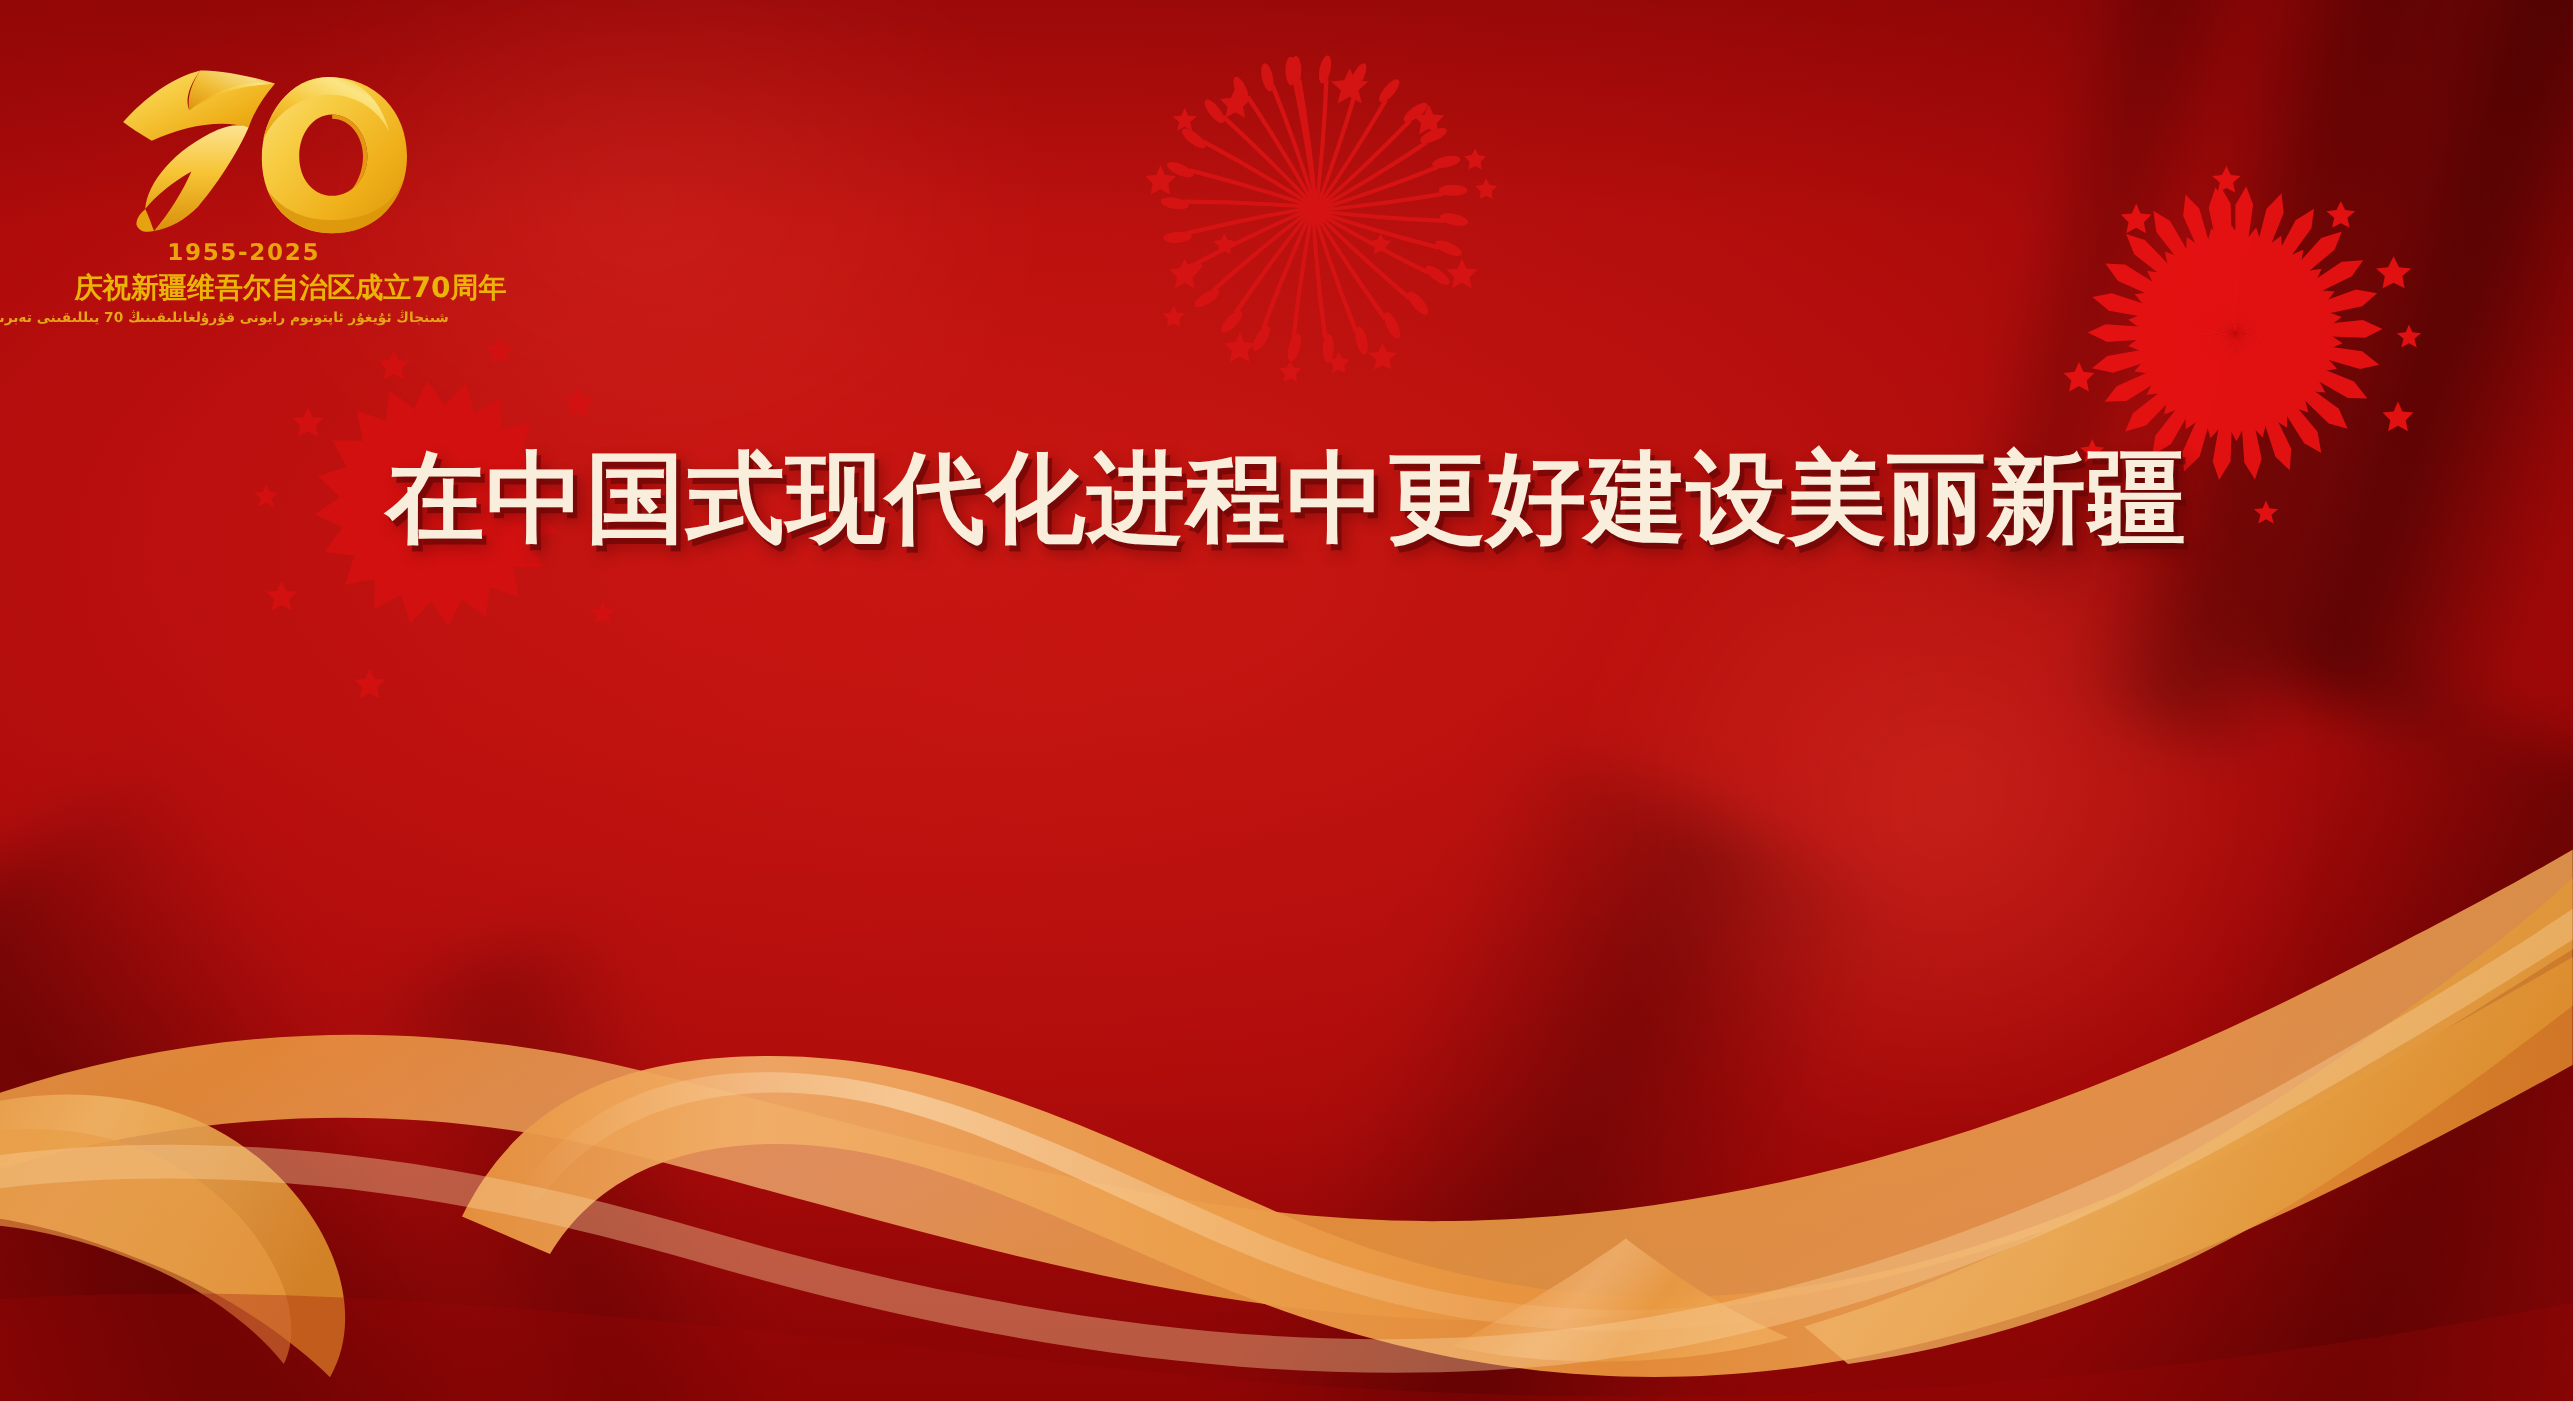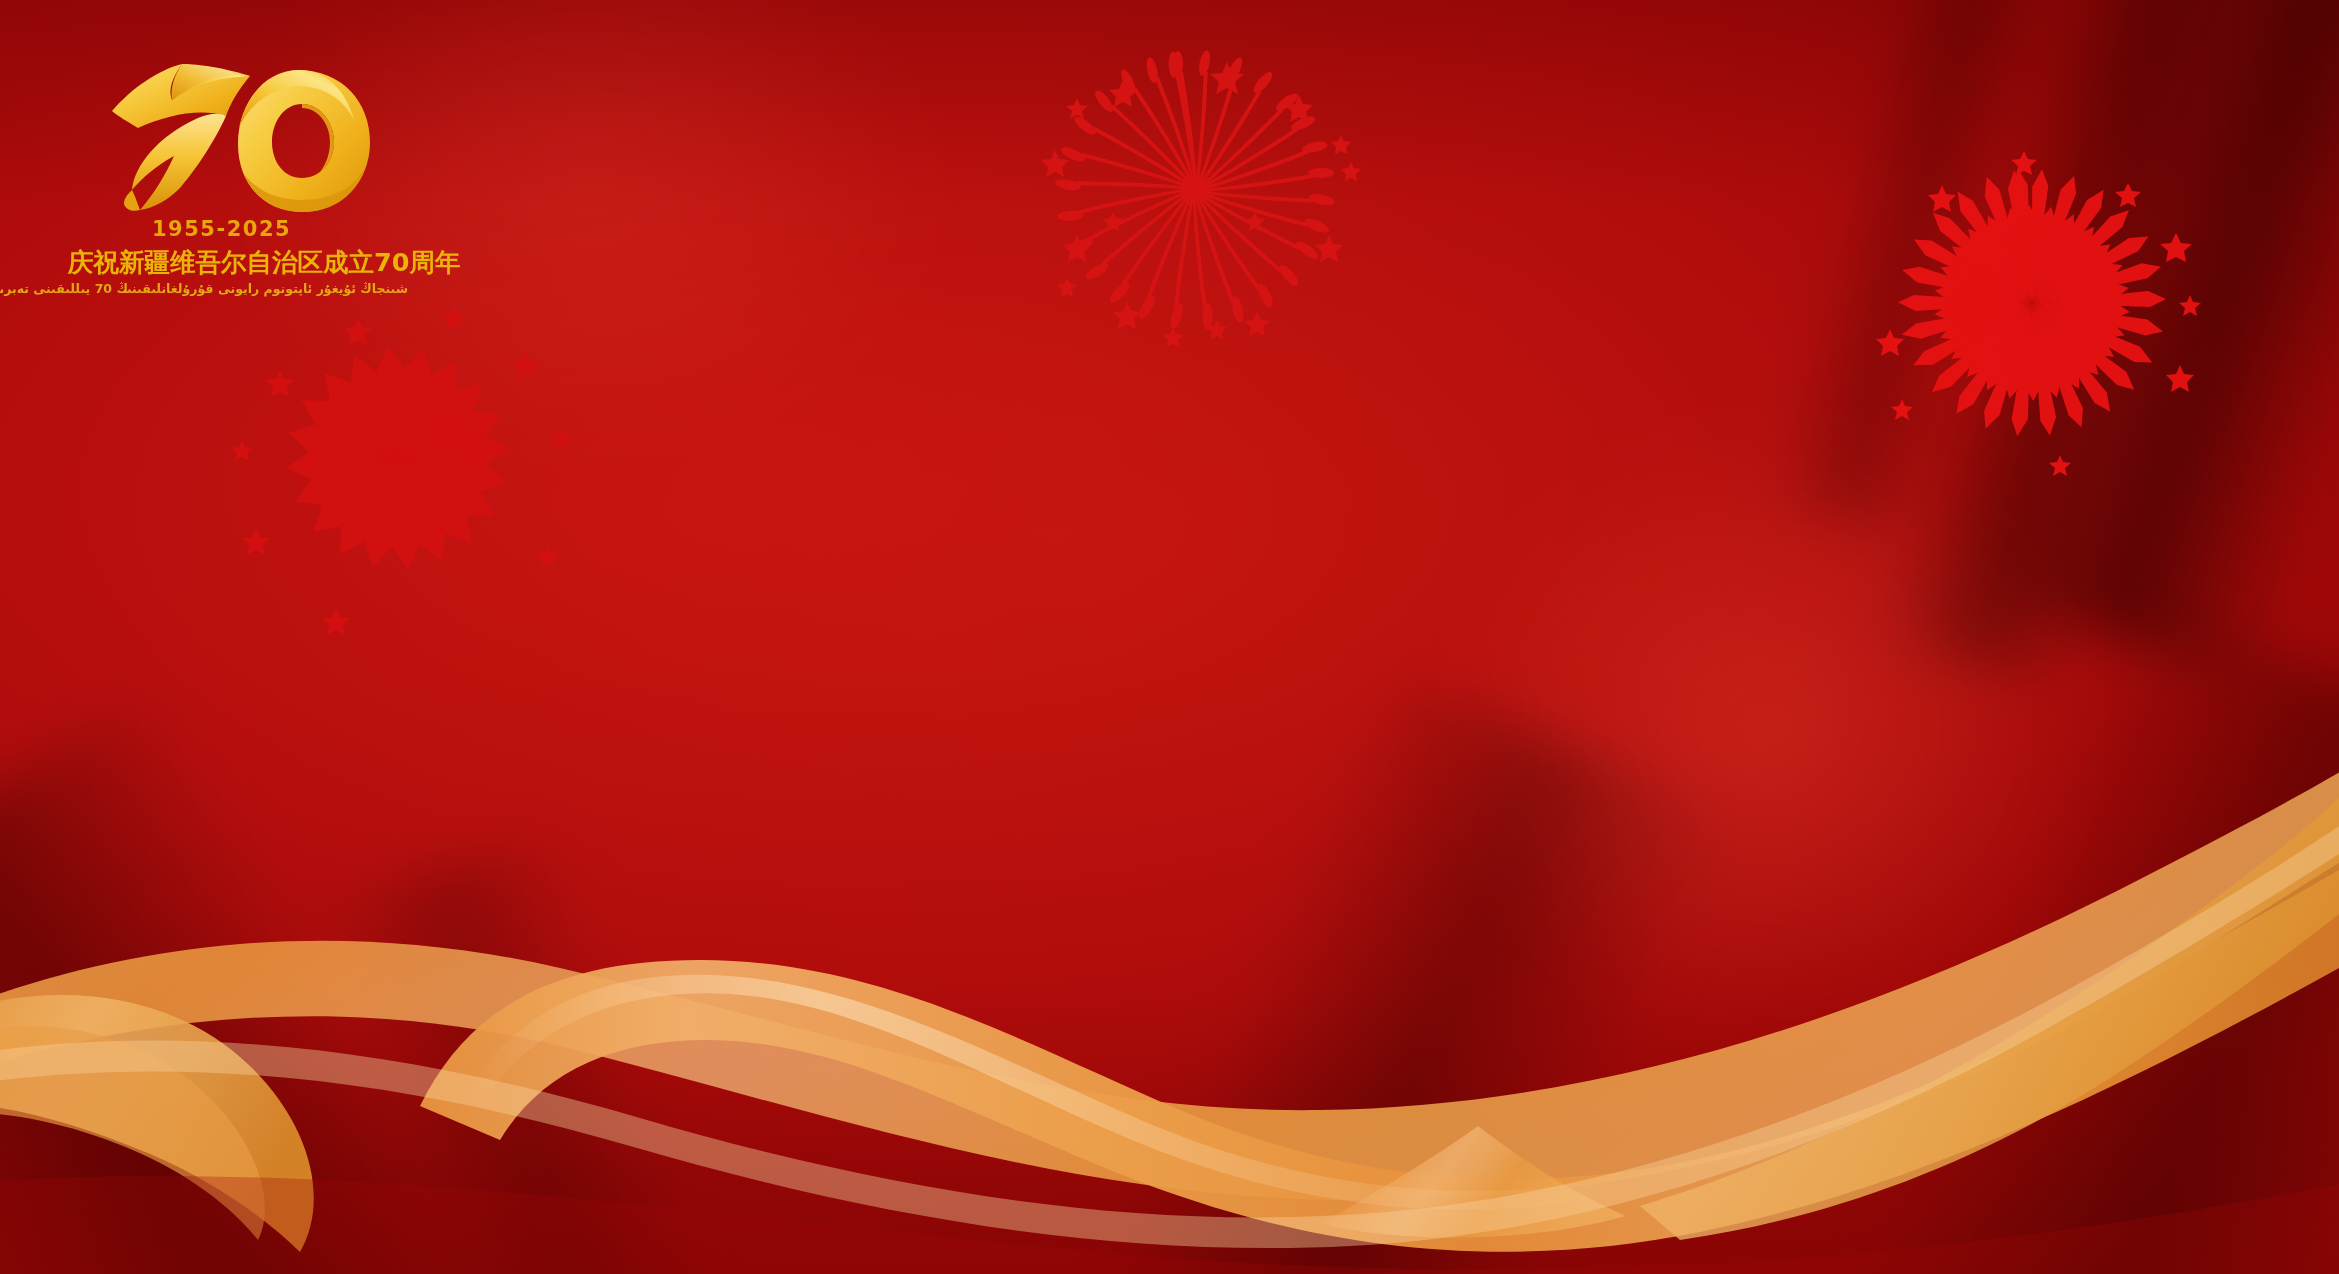--- a/index.html
+++ b/index.html
@@ -444,20 +444,21 @@
     </svg>
 
     <div class="logo-years">1955-2025</div>
 
     <div class="logo-cn">庆祝新疆维吾尔自治区成立70周年</div>
 
     <div class="logo-ug">شىنجاڭ ئۇيغۇر ئاپتونوم رايونى قۇرۇلغانلىقىنىڭ 70 يىللىقىنى تەبرىكلەيمىز</div>
   </div>
 
   <div class="headline">
+    <div class="headline-line l2">在中国式现代化进程中更好建设美丽新疆</div>
   </div>
 
   <div class="ribbon">
     <svg viewBox="0 0 2339 520" preserveAspectRatio="none" aria-hidden="true">
       <defs>
         <linearGradient id="rib1" x1="0" y1="0" x2="1" y2="0">
           <stop offset="0%" stop-color="#e9963f" stop-opacity=".95"></stop>
           <stop offset="14%" stop-color="#f2b06a" stop-opacity=".92"></stop>
           <stop offset="34%" stop-color="#eca04c" stop-opacity=".95"></stop>
           <stop offset="55%" stop-color="#e8903a" stop-opacity=".95"></stop>

